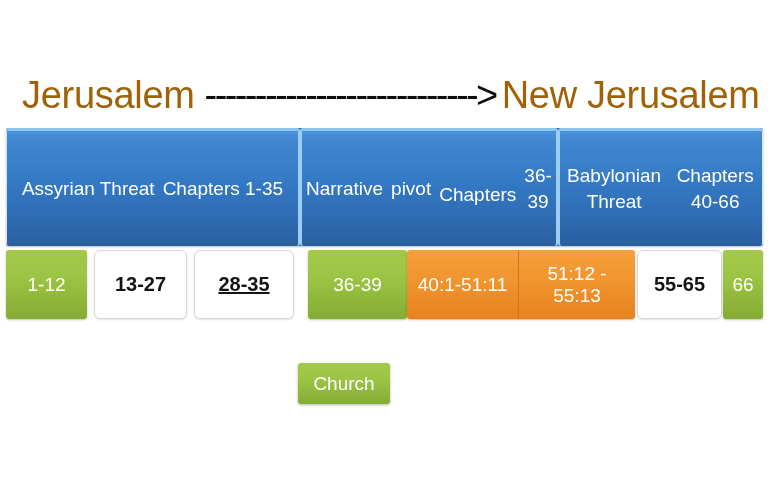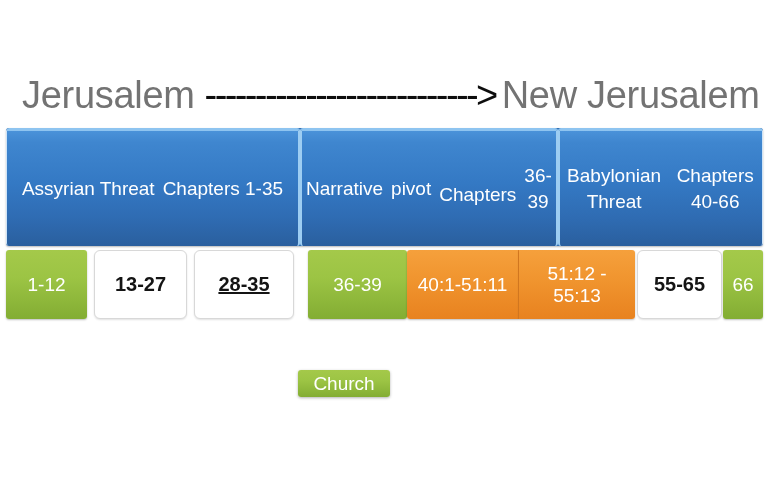--- a/index.html
+++ b/index.html
@@ -31,21 +31,21 @@
     top: 73px;
     width: 726px;
     height: 44px;
     display: flex;
     align-items: center;
     white-space: nowrap;
   }
   .title-text {
     font-size: 38px;
     font-weight: 400;
-    color: #737373;
+    color: #a16207;
     letter-spacing: -0.3px;
     line-height: 1;
   }
   .title-arrow {
     font-size: 38px;
     font-weight: 400;
     color: #0d0d0d;
     line-height: 1;
     letter-spacing: -2.6px;
     margin: 0 6px 0 10px;
@@ -163,21 +163,21 @@
     left: 298px;
     top: 363px;
     height: 41px;
     display: flex;
     align-items: center;
   }
   .legend-box {
     display: flex;
     align-items: center;
     justify-content: center;
-    height: 27px;
+    height: 41px;
     color: #ffffff;
     font-size: 19px;
     border-radius: 3px;
     box-shadow: 0 1px 3px rgba(0,0,0,0.30);
     box-sizing: border-box;
   }
   .legend-church {
     width: 92px;
     background: linear-gradient(to bottom, #a4c94a 0%, #9cc444 40%, #83ad33 100%);
     margin-right: 15px;

